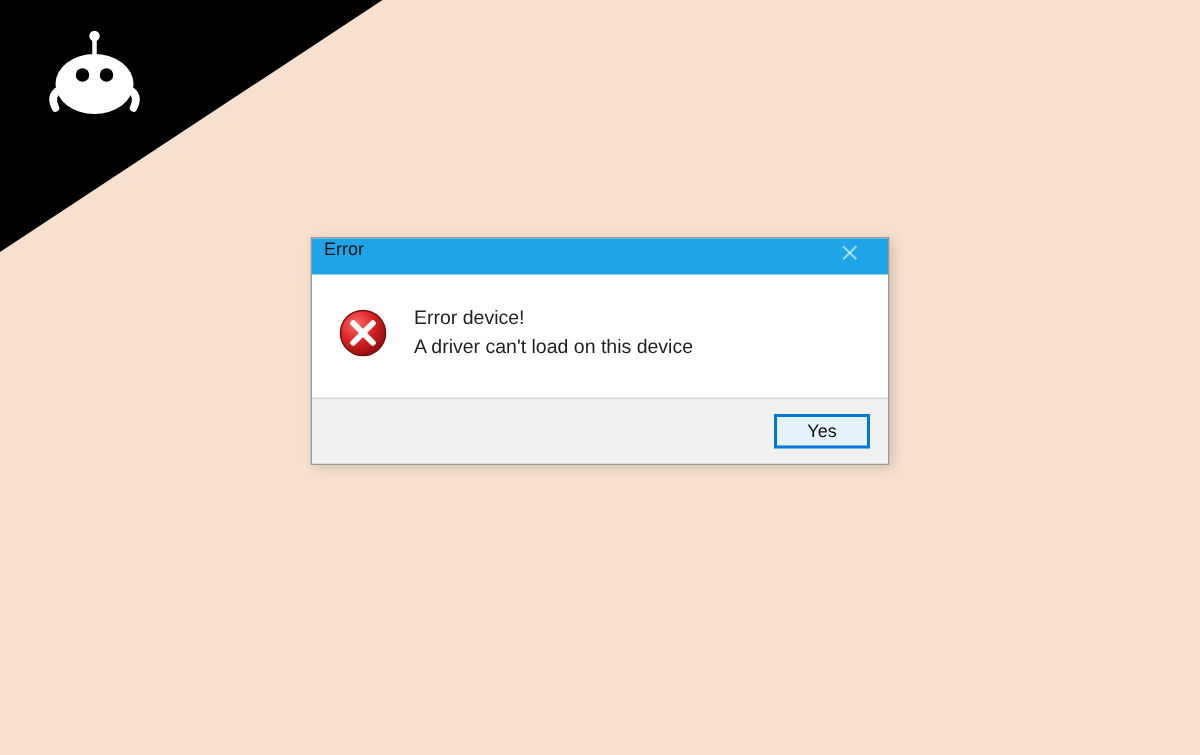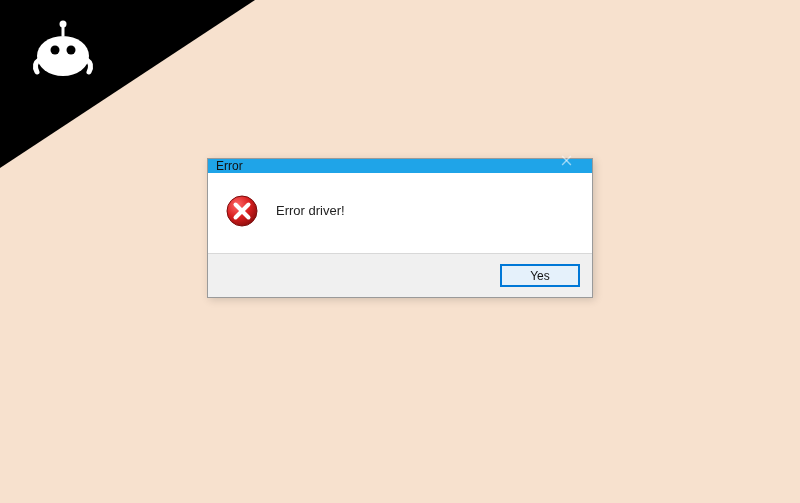--- a/index.html
+++ b/index.html
@@ -31,24 +31,24 @@
   .dialog {
     position: absolute;
     left: 207px;
     top: 158px;
     width: 386px;
     background: #fff;
     border: 1px solid #9a9a9a;
     box-shadow: 2px 2px 8px rgba(0,0,0,0.15);
   }
   .titlebar {
-    height: 14px;
+    height: 24px;
     background: #1fa4e8;
     display: flex;
-    align-items: flex-end;
+    align-items: flex-start;
     justify-content: space-between;
     padding: 0 6px 0 8px;
     color: #000;
   }
   .titlebar .title {
     font-size: 12px;
     color: #111;
   }
   .close-x {
     width: 40px;
@@ -82,21 +82,21 @@
   }
 
   .button-row {
     background: #f0f0f0;
     padding: 10px 12px;
     display: flex;
     justify-content: flex-end;
     gap: 8px;
   }
   .btn {
-    width: 80px;
+    width: 64px;
     height: 23px;
     background: #e1e1e1;
     border: 1px solid #adadad;
     font-size: 12px;
     font-family: inherit;
     color: #111;
     cursor: pointer;
     padding: 0;
   }
   .btn.primary {
@@ -147,21 +147,22 @@
             <stop offset="55%" stop-color="#d92020"></stop>
             <stop offset="100%" stop-color="#8e0d0d"></stop>
           </radialGradient>
         </defs>
         <circle cx="18" cy="18" r="15" fill="url(#rg)" stroke="#7a0c0c" stroke-width="1"></circle>
         <line x1="11.5" y1="11.5" x2="24.5" y2="24.5" stroke="#fff" stroke-width="4" stroke-linecap="round"></line>
         <line x1="24.5" y1="11.5" x2="11.5" y2="24.5" stroke="#fff" stroke-width="4" stroke-linecap="round"></line>
       </svg>
     </div>
     <div class="message">
-      <div>Error driver!</div>
+      <div>Error device!</div>
+      <div>A driver can't load on this device</div>
     </div>
   </div>
 
   <div class="separator"></div>
 
   <div class="button-row">
     <button class="btn primary">Yes</button>
   </div>
 
 </div>

